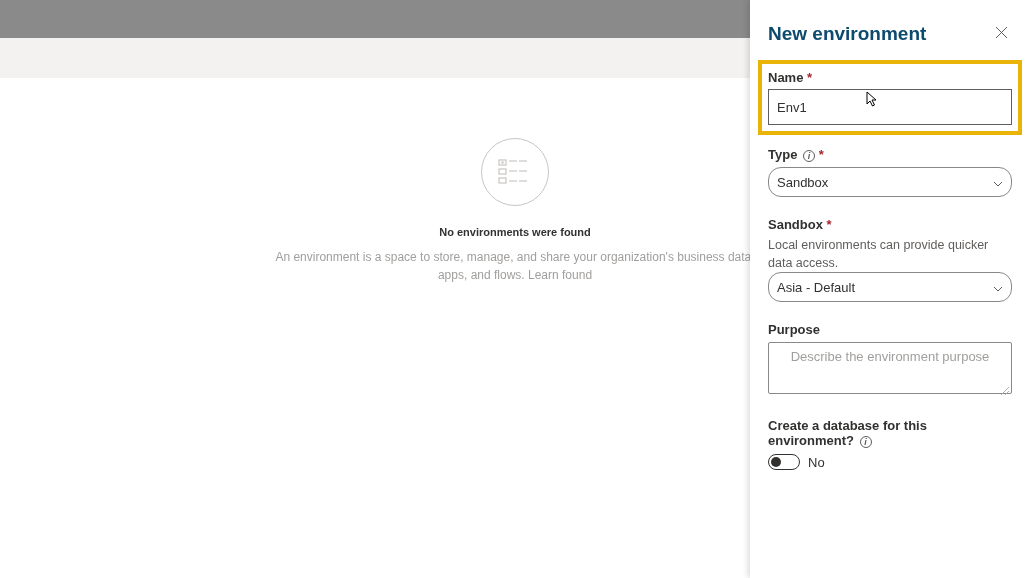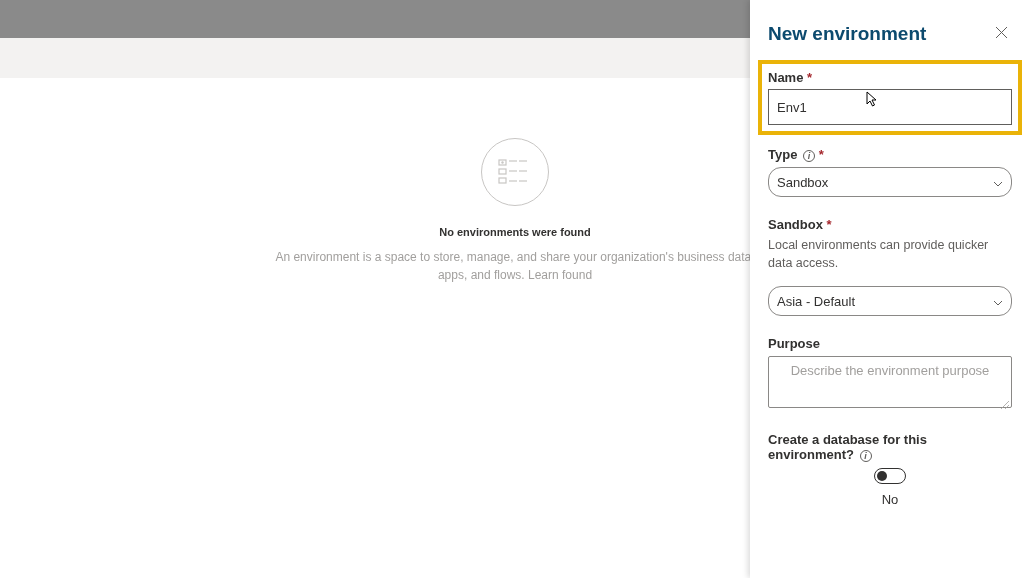--- a/index.html
+++ b/index.html
@@ -123,21 +123,21 @@
       justify-content: space-between;
       cursor: pointer;
       background: #fff;
     }
     .chevron {
       color: #605e5c;
     }
     .hint-text {
       font-size: 12.5px;
       color: #605e5c;
-      margin-bottom: 14px;
+      margin-bottom: 0;
       line-height: 1.4;
     }
     .textarea {
       width: 100%;
       height: 52px;
       border: 1px solid #8a8886;
       border-radius: 2px;
       padding: 6px 8px;
       font-size: 13px;
       font-family: inherit;
@@ -158,21 +158,20 @@
       font-style: italic;
       color: #605e5c;
       vertical-align: middle;
       margin-left: 2px;
     }
     .toggle-row {
       display: flex;
       align-items: center;
       gap: 8px;
       margin-top: 6px;
-      flex-direction: column;
     }
     .toggle {
       width: 32px;
       height: 16px;
       border: 1px solid #323130;
       border-radius: 10px;
       position: relative;
       cursor: pointer;
       background: #fff;
     }

